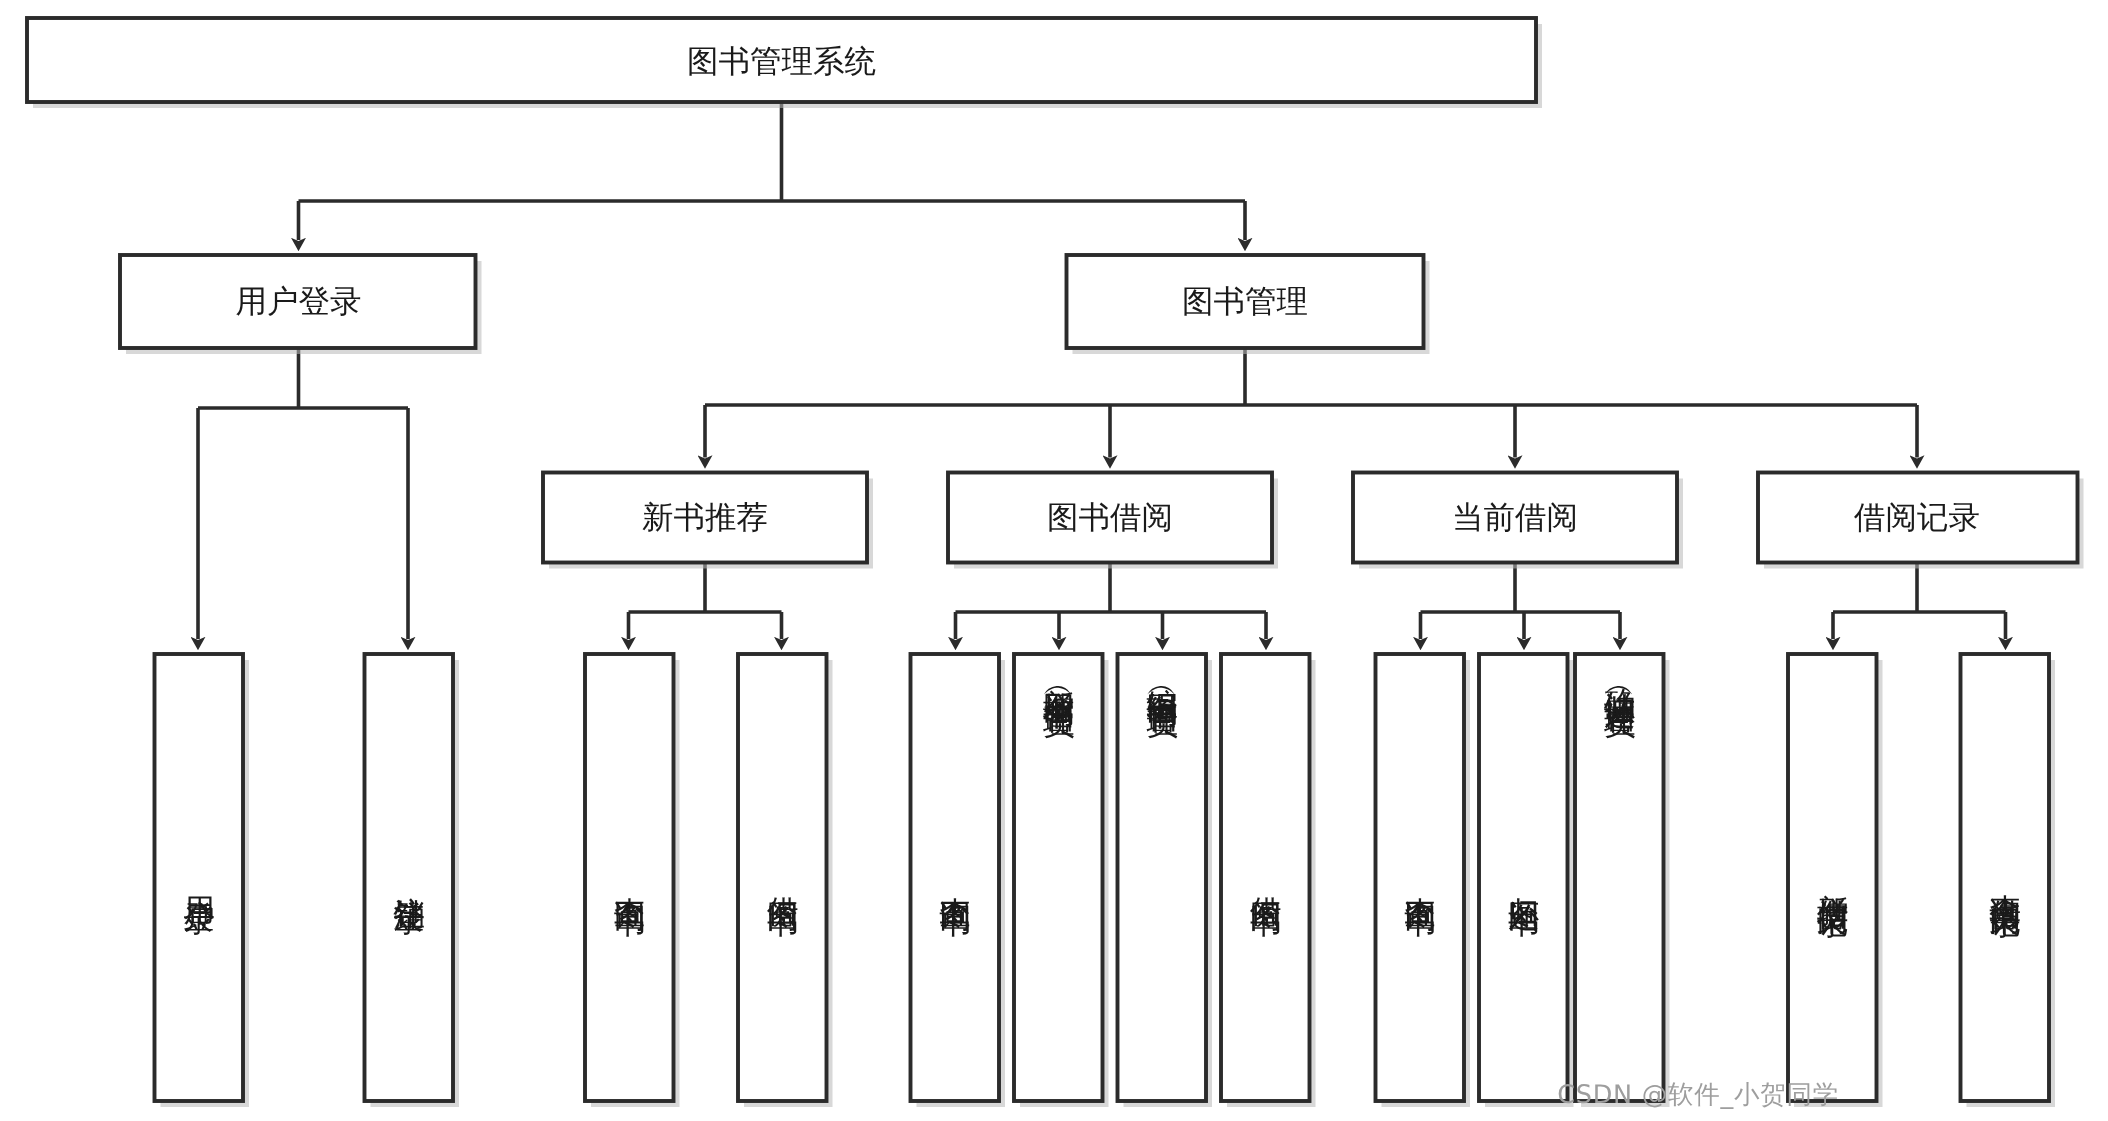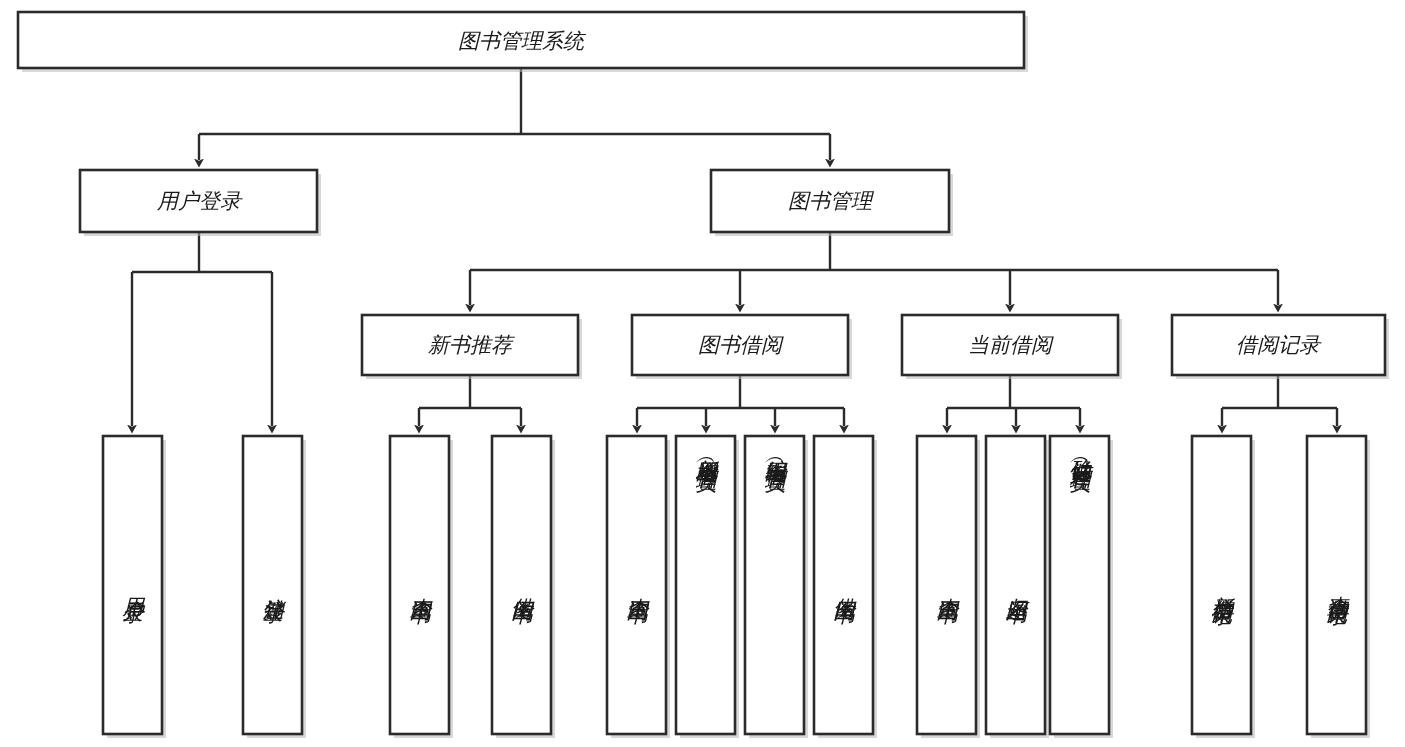--- a/index.html
+++ b/index.html
@@ -10,21 +10,20 @@
   body {
     width: 1405px;
     height: 747px;
     font-family: "DejaVu Sans", "Liberation Sans", sans-serif;
     overflow: hidden;
   }
   #diagram-root {
     position: relative;
     width: 1236px;
     height: 747px;
-    font-style: italic;
   }
   svg.diagram {
     position: absolute;
     left: 0;
     top: 0;
     width: 1405px;
     height: 747px;
   }
   .node-rect {
     fill: #ffffff;
@@ -280,14 +279,15 @@
     <span class="leaf-label">确认归还（管理员）</span>
   </div>
 
   <div class="leaf-label-wrap" style="left:1192px; top:436px; width:59px; height:298px; align-items:center;">
     <span class="leaf-label">新增借阅记录</span>
   </div>
   <div class="leaf-label-wrap" style="left:1307px; top:436px; width:59px; height:298px; align-items:center;">
     <span class="leaf-label">查询借阅记录</span>
   </div>
 
+  <div class="watermark">CSDN @软件_小贺同学</div>
 
 </div>
 
 </body></html>

